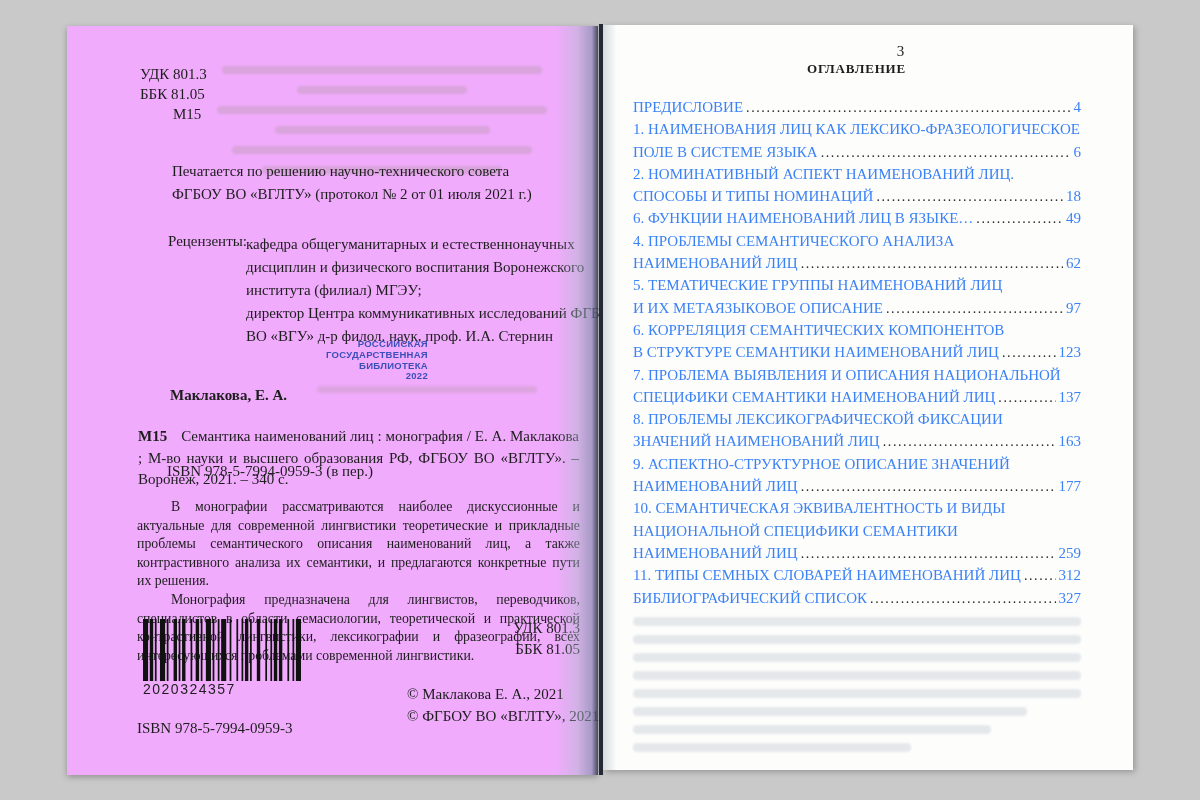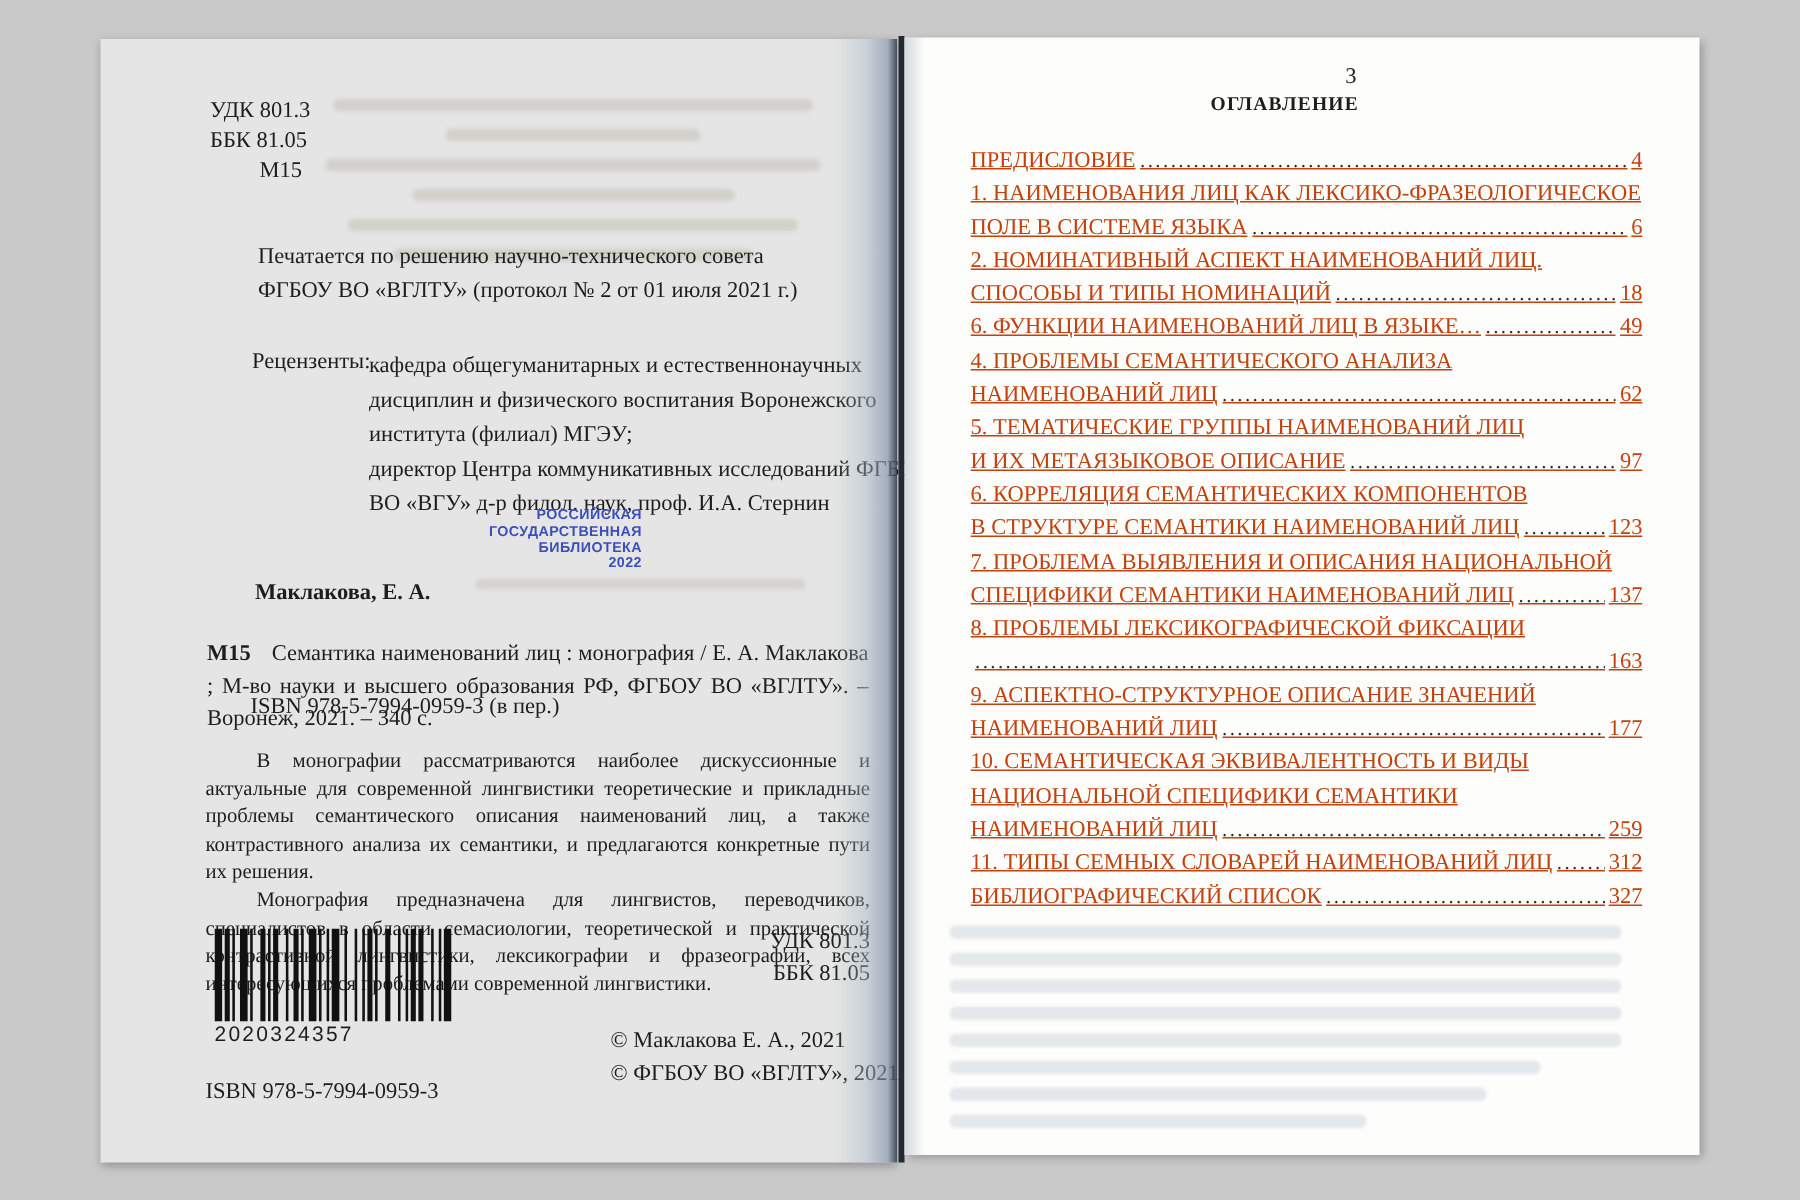--- a/index.html
+++ b/index.html
@@ -2,21 +2,21 @@
 <html><head>
 <meta charset="utf-8">
 <style>
   html,body{margin:0;padding:0;}
   body{
     width:1200px;height:800px;position:relative;overflow:hidden;
     background:#c9c9c9;
     font-family:"Liberation Serif", serif;
     color:#1d1d1d;
   }
-  .page{position:absolute;background:#e5e5e5;}
+  .page{position:absolute;background:#f0abfc;}
   .left-page{left:67px;top:26px;width:531px;height:749px;box-shadow:0 2px 6px rgba(0,0,0,.28);}
   .right-page{left:603px;top:25px;width:530px;height:745px;background:#fdfdfc;box-shadow:2px 2px 6px rgba(0,0,0,.25);}
   .spine-shade{position:absolute;right:0;top:0;bottom:0;width:42px;
     background:linear-gradient(to right, rgba(173,186,203,0), rgba(173,186,203,.45) 50%, rgba(128,145,168,.65) 85%, rgba(52,61,78,.9) 100%);}
   .spine-line{position:absolute;left:599px;top:24px;width:4px;height:751px;background:#242b37;}
   .right-edge-soft{position:absolute;left:0;top:0;bottom:0;width:14px;
     background:linear-gradient(to right, rgba(140,152,170,.35), rgba(140,152,170,0));}
   .abs{position:absolute;}
 
   
@@ -51,21 +51,21 @@
   .ghost-top .ghost-line:nth-child(4){width:215px;}
   .ghost-top .ghost-line:nth-child(5){width:300px;}
   .ghost-top .ghost-line:nth-child(6){width:240px;}
   .ghost-mid{left:250px;top:360px;width:220px;}
   .ghost-mid .ghost-line{height:7px;border-radius:4px;background:rgba(150,142,120,.2);filter:blur(1.3px);}
 
   
   .toc-header{left:30px;top:18px;width:447px;text-align:center;}
   .toc-pageno{font-size:15px;transform:translateX(44px);}
   .toc-title{font-size:13px;font-weight:bold;letter-spacing:.8px;margin-top:1px;}
-  .toc-list{left:44px;top:71px;width:448px;font-size:15px;color:#c2410c;text-decoration:underline;}
+  .toc-list{left:30px;top:71px;width:448px;font-size:15px;color:#3b82f6;}
   .toc-line{display:flex;align-items:baseline;white-space:nowrap;height:22.3px;line-height:22.3px;overflow:hidden;}
   .toc-line .t{flex:0 0 auto;}
   .toc-line .dots{flex:1 1 auto;overflow:hidden;margin:0 3px;}
   .toc-line .dots::after{content:"........................................................................................................................";
     font-size:14px;letter-spacing:1.6px;color:#2a2a2a;}
   .toc-line .pg{flex:0 0 auto;}
   .ghost-bottom{left:30px;top:592px;width:448px;}
   .ghost-bottom .ghost-line{height:9px;border-radius:4px;margin-bottom:9px;
     background:rgba(135,148,172,.20);filter:blur(1.1px);}
   .ghost-bottom .ghost-line:nth-child(6){width:88%;}
@@ -230,20 +230,21 @@
           <span class="pg">123</span>
         </div>
         <div class="toc-line">7. ПРОБЛЕМА ВЫЯВЛЕНИЯ И ОПИСАНИЯ НАЦИОНАЛЬНОЙ</div>
         <div class="toc-line">
           <span class="t">СПЕЦИФИКИ СЕМАНТИКИ НАИМЕНОВАНИЙ ЛИЦ</span>
           <span class="dots"></span>
           <span class="pg">137</span>
         </div>
         <div class="toc-line">8. ПРОБЛЕМЫ ЛЕКСИКОГРАФИЧЕСКОЙ ФИКСАЦИИ</div>
         <div class="toc-line">
+          <span class="t">ЗНАЧЕНИЙ НАИМЕНОВАНИЙ ЛИЦ</span>
           <span class="dots"></span>
           <span class="pg">163</span>
         </div>
         <div class="toc-line">9. АСПЕКТНО-СТРУКТУРНОЕ ОПИСАНИЕ ЗНАЧЕНИЙ</div>
         <div class="toc-line">
           <span class="t">НАИМЕНОВАНИЙ ЛИЦ</span>
           <span class="dots"></span>
           <span class="pg">177</span>
         </div>
         <div class="toc-line">10. СЕМАНТИЧЕСКАЯ ЭКВИВАЛЕНТНОСТЬ И ВИДЫ</div>

